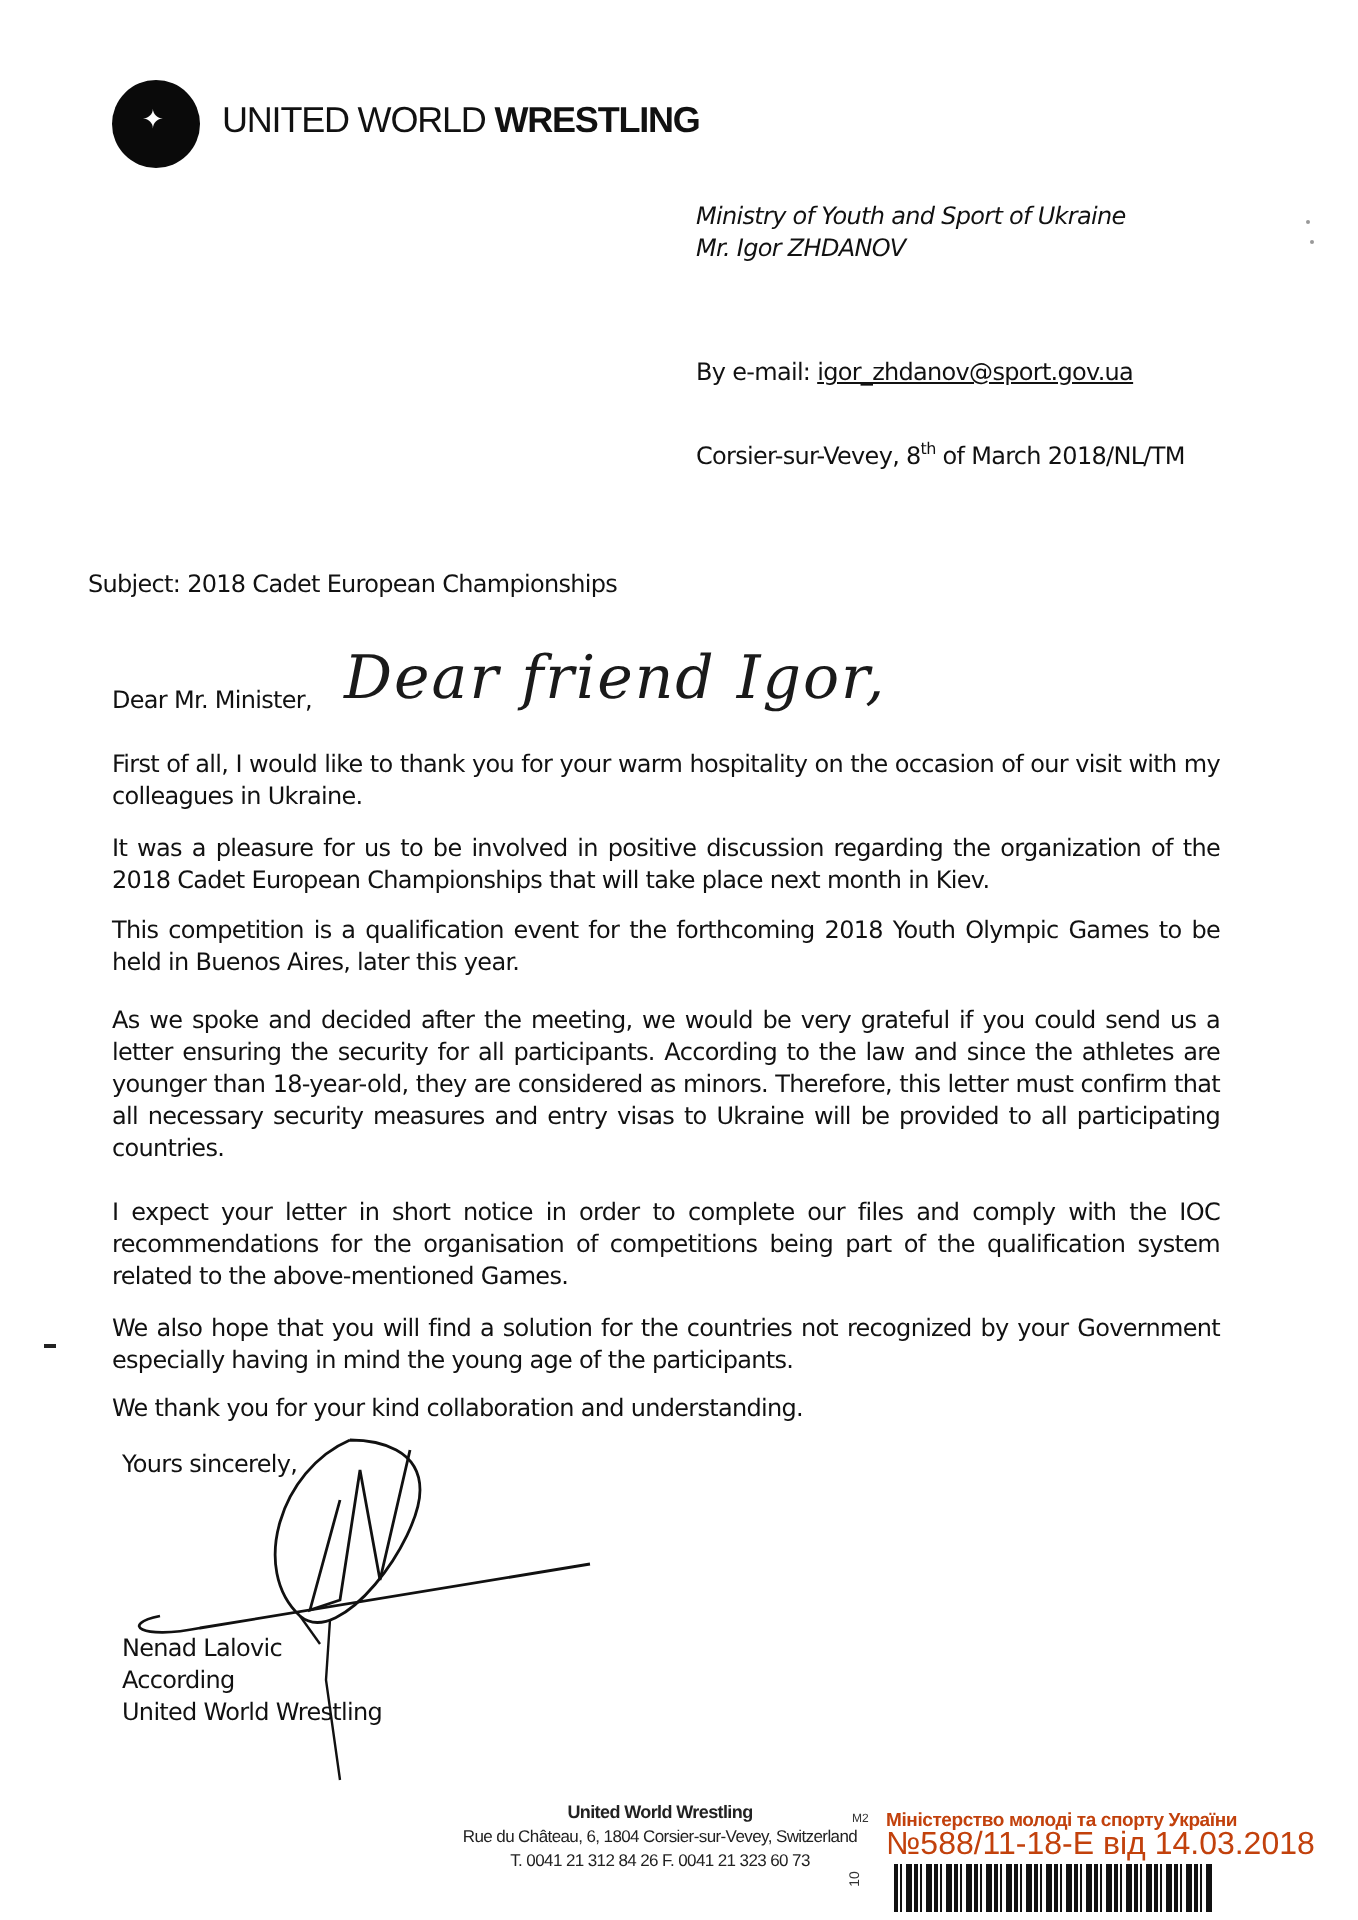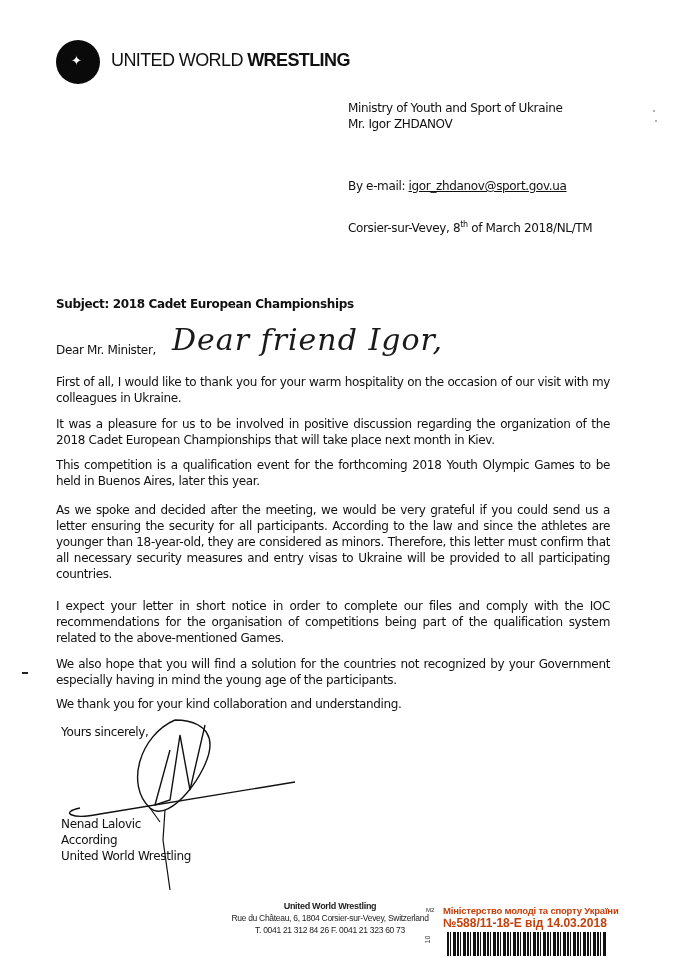--- a/index.html
+++ b/index.html
@@ -5,37 +5,37 @@
   html, body { margin:0; padding:0; background:#ffffff; }
   body { width:679px; height:960px; position:relative; overflow:hidden;
          font-family:"DejaVu Sans", sans-serif; color:#111; }
   .abs { position:absolute; }
   .logo-circle { left:56px; top:40px; width:44px; height:44px; border-radius:50%; background:#0a0a0a; }
   .logo-mark { left:71px; top:53px; color:#fff; font-size:13px; line-height:16px; }
   .logo-text { left:111px; top:50px; font-family:"Liberation Sans", sans-serif; font-size:18px; letter-spacing:-0.6px; color:#111; white-space:nowrap; }
   .logo-text b { font-weight:900; }
   .txt { font-family:"DejaVu Sans", sans-serif; font-size:12px; line-height:16px; letter-spacing:-0.35px; color:#111; }
   .addr { left:348px; top:100px; }
-  .addr div { height:16px; }
+  .addr div { height:16px;font-style:italic; }
   .email-line { left:348px; top:178px; }
   .email-line u { text-decoration:underline; }
   .date-line { left:348px; top:220px; }
   .date-line sup { font-size:8px; line-height:0; }
-  .subject { left:56px; top:284px; font-weight:bold;margin-top:12px; }
+  .subject { left:44px; top:284px; font-weight:normal; }
   .salut { left:56px; top:342px; }
   .hand { font-family:"DejaVu Serif", serif; font-style:italic; font-size:30px; color:#1a1a1a; letter-spacing:1px; }
   .body-p { left:56px; width:554px; text-align:justify; }
   .sig-svg { left:20px; top:700px; }
   .sig-block { left:61px; top:816px; }
   .sig-block div { height:16px; }
   .footer { left:222px; top:900px; width:216px; text-align:center; font-family:"Liberation Sans", sans-serif; font-size:8.5px; line-height:12px; letter-spacing:-0.3px; color:#222; }
   .footer .org { font-weight:bold; font-size:9px; }
   .stamp { left:443px; top:905px; font-family:"Liberation Sans", sans-serif; color:#c2410c; }
   .stamp .l1 { font-size:9.5px; font-weight:bold; line-height:11px; letter-spacing:-0.2px; }
-  .stamp .l2 { font-size:12px; font-weight:bold; line-height:14px; }
+  .stamp .l2 { font-size:16px; font-weight:normal; line-height:14px; }
   .barcode { left:447px; top:932px; width:160px; height:24px;
      background:repeating-linear-gradient(90deg,#111 0 2px,#fff 2px 3px,#111 3px 4px,#fff 4px 6px,#111 6px 9px,#fff 9px 10px); }
   .m2 { left:426px; top:907px; font-size:6px; font-family:"Liberation Sans", sans-serif; color:#333; }
   .ten { left:424px; top:936px; font-size:7px; transform:rotate(-90deg); font-family:"Liberation Sans", sans-serif; color:#333; }
   .speck { background:#999; width:2px; height:2px; border-radius:1px; }
 </style>
 </head>
 <body>
 
 <div class="abs logo-circle"></div>

